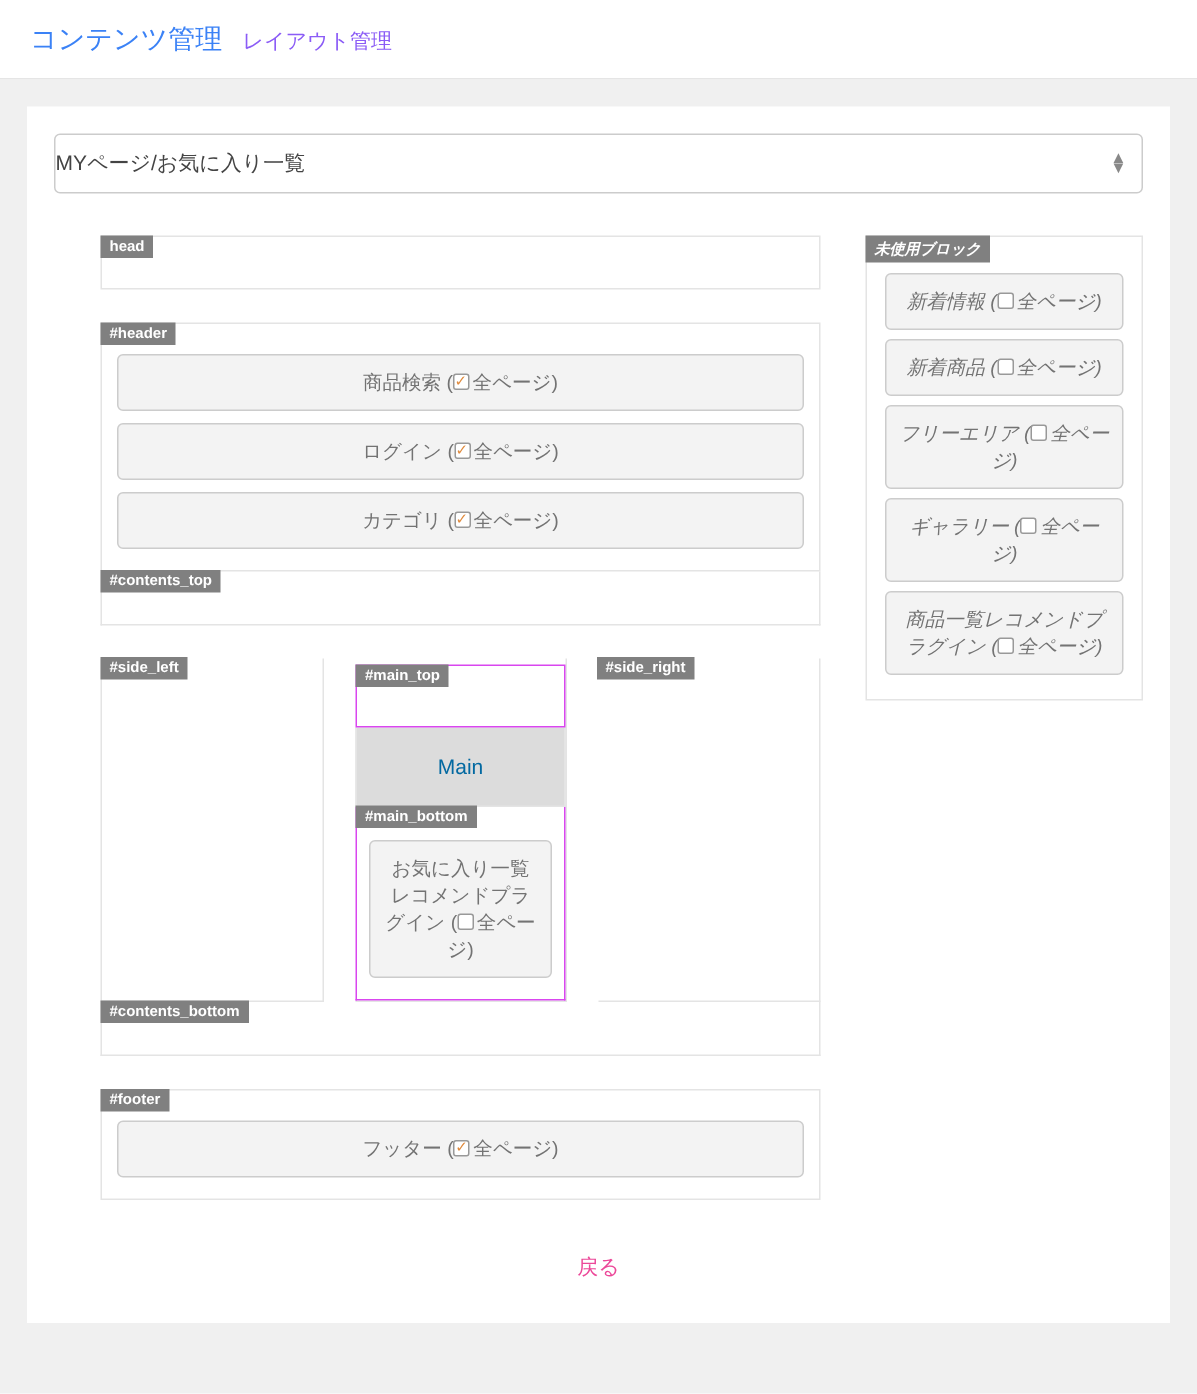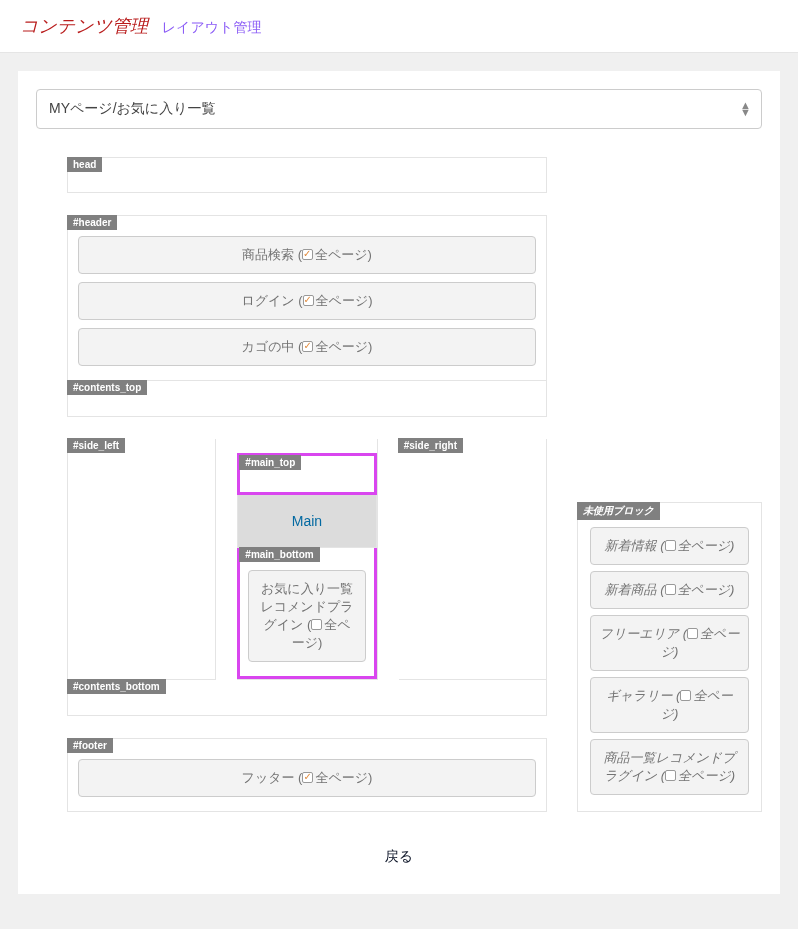--- a/index.html
+++ b/index.html
@@ -11,57 +11,56 @@
   }
   .topbar {
     background: #fff;
     padding: 14px 20px;
     border-bottom: 1px solid #e5e5e5;
   }
   .topbar h1 {
     display: inline-block;
     font-size: 18px;
     font-weight: 400;
-    color: #b91c1c;
-    font-style: italic;
+    color: #3b82f6;
   }
   .topbar .sub {
     display: inline-block;
     font-size: 14px;
     color: #8b5cf6;
     margin-left: 10px;
   }
   .panel {
     background: #fff;
     margin: 18px;
     padding: 18px;
   }
   .select-wrap {
     position: relative;
     border: 1px solid #ccc;
     border-radius: 4px;
-    padding: 10px 30px 10px 12px;
+    padding: 10px 30px 10px 0;
     font-size: 14px;
     color: #444;
     background: #fff;
   }
   .select-wrap .caret {
     position: absolute;
     right: 10px;
     top: 50%;
     transform: translateY(-50%);
     font-size: 11px;
     color: #888;
     line-height: 0.6;
   }
   .columns {
     display: flex;
     gap: 30px;
     margin-top: 28px;
-    align-items: flex-end;
+    align-items: flex-start;
     padding-left: 31px;
   }
   .col-left { flex: 0 0 480px; }
   .col-right { flex: 1; font-style: italic; }
 
   .region {
     border: 1px solid #e4e4e4;
     position: relative;
     margin-bottom: 0;
     padding: 12px 6px 6px 6px;
@@ -118,24 +117,24 @@
     flex: 1;
     border: 1px solid #e4e4e4;
     border-top: none;
     position: relative;
     padding: 12px 4px 6px 4px;
     min-height: 200px;
   }
   .middle-row .col3 + .col3 { border-left: none; }
   .col3 .region-label { top:-1px; left:-1px; }
   .nested-region {
-    border: 3px solid #d946ef;
+    border: 1px solid #d946ef;
     position: relative;
     padding: 14px 4px 6px 4px;
-    margin-top: 14px;
+    margin-top: 4px;
   }
   .nested-region + .nested-region,
   .nested-region + .main-block,
   .main-block + .nested-region { margin-top: 0; border-top: none; }
   .main-block {
     background: #dcdcdc;
     text-align: center;
     padding: 18px 0;
     font-size: 14px;
     color: #0369a1;
@@ -150,21 +149,21 @@
   }
   .unused .region-label { top:-1px; left:-1px; }
   .unused .block { margin: 6px 2px; }
 
   .back-link {
     text-align: center;
     margin-top: 36px;
     padding-bottom: 10px;
   }
   .back-link a {
-    color: #0f172a;
+    color: #ec4899;
     text-decoration: none;
     font-size: 14px;
   }
 </style>
 </head>
 <body>
 
 <div class="topbar">
   <h1>コンテンツ管理</h1>
   <span class="sub">レイアウト管理</span>
@@ -184,21 +183,21 @@
       <div class="region">
         <span class="region-label">head</span>
       </div>
 
       <div class="group-gap"></div>
 
       <div class="region" id="region-header">
         <span class="region-label">#header</span>
           <div class="block"><span>商品検索 (</span><span class="checkbox-glyph checked"></span><span>全ページ)</span></div>
           <div class="block"><span>ログイン (</span><span class="checkbox-glyph checked"></span><span>全ページ)</span></div>
-          <div class="block"><span>カゴの中 (</span><span class="checkbox-glyph checked"></span><span>全ページ)</span></div>
+          <div class="block"><span>カテゴリ (</span><span class="checkbox-glyph checked"></span><span>全ページ)</span></div>
         </div>
 
       <div class="region">
         <span class="region-label">#contents_top</span>
       </div>
 
       <div class="group-gap"></div>
 
       <div class="middle-row">
         <div class="col3">

